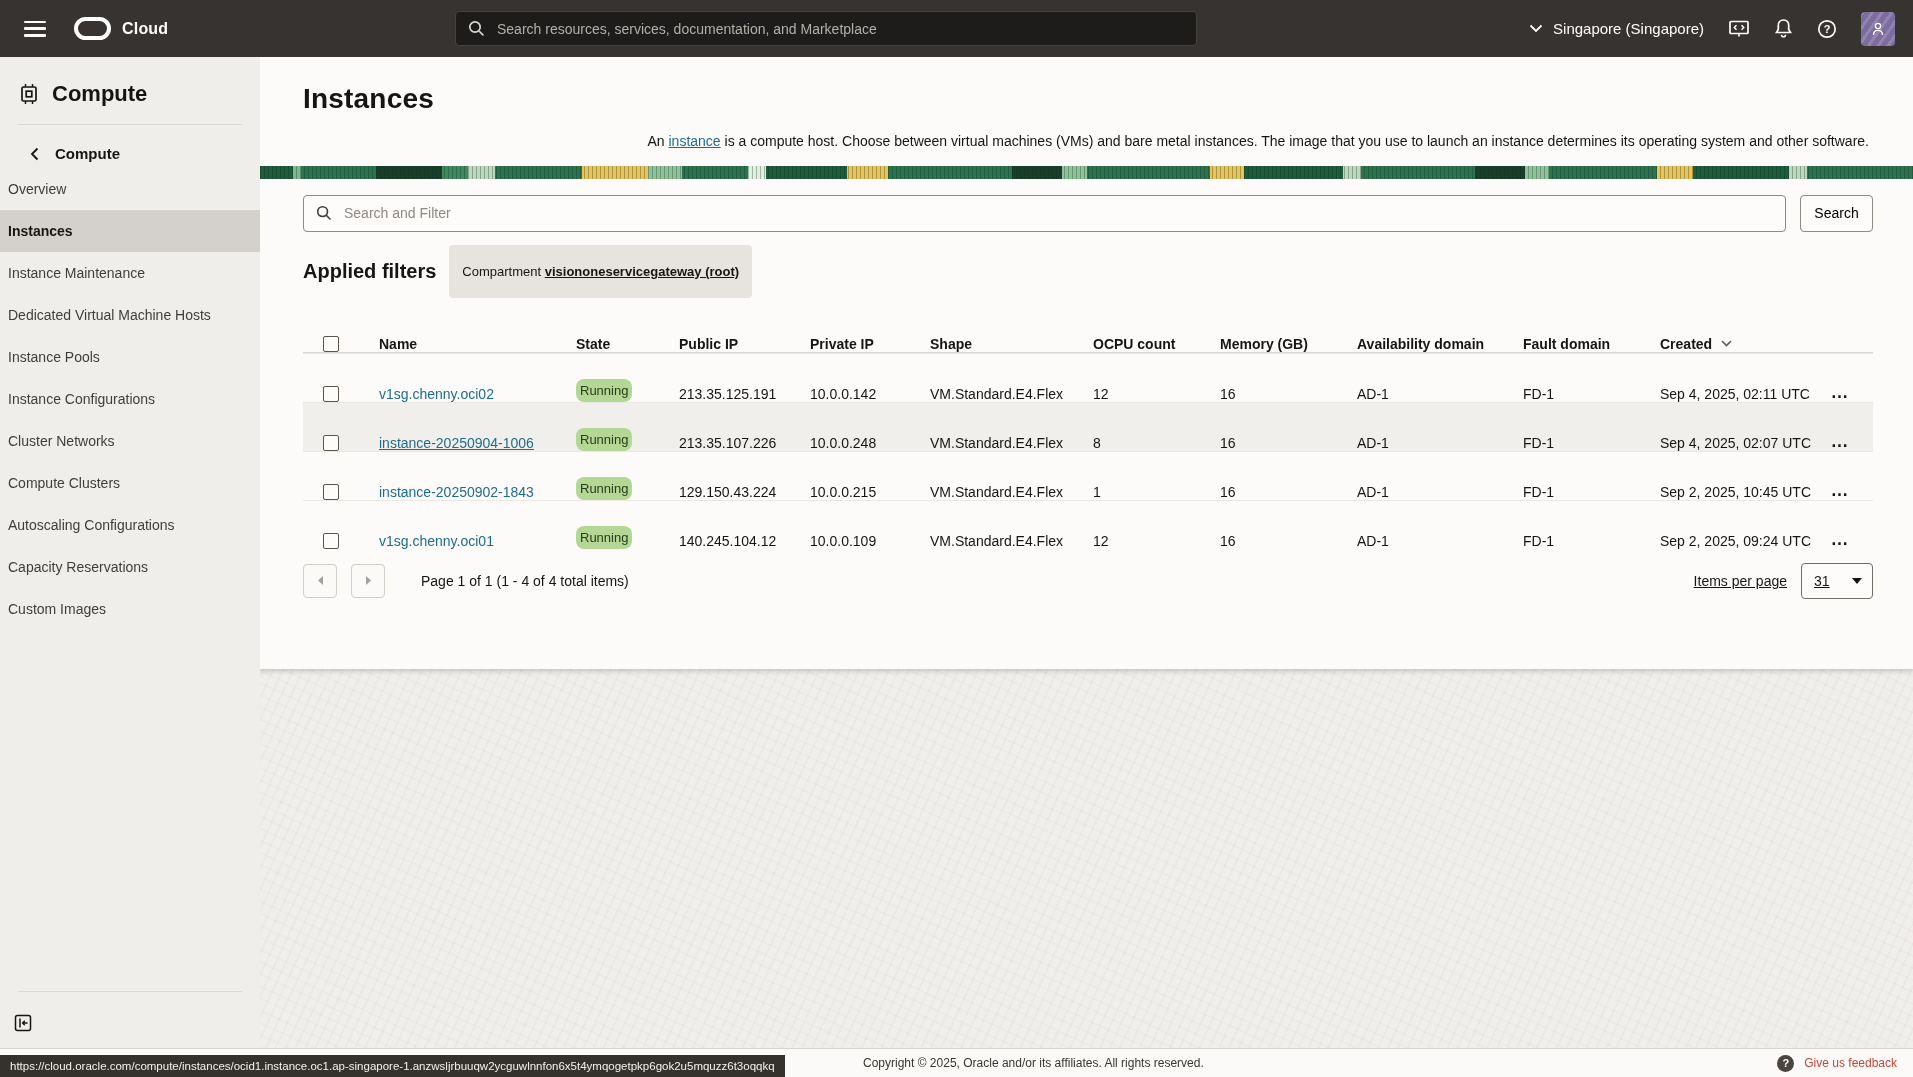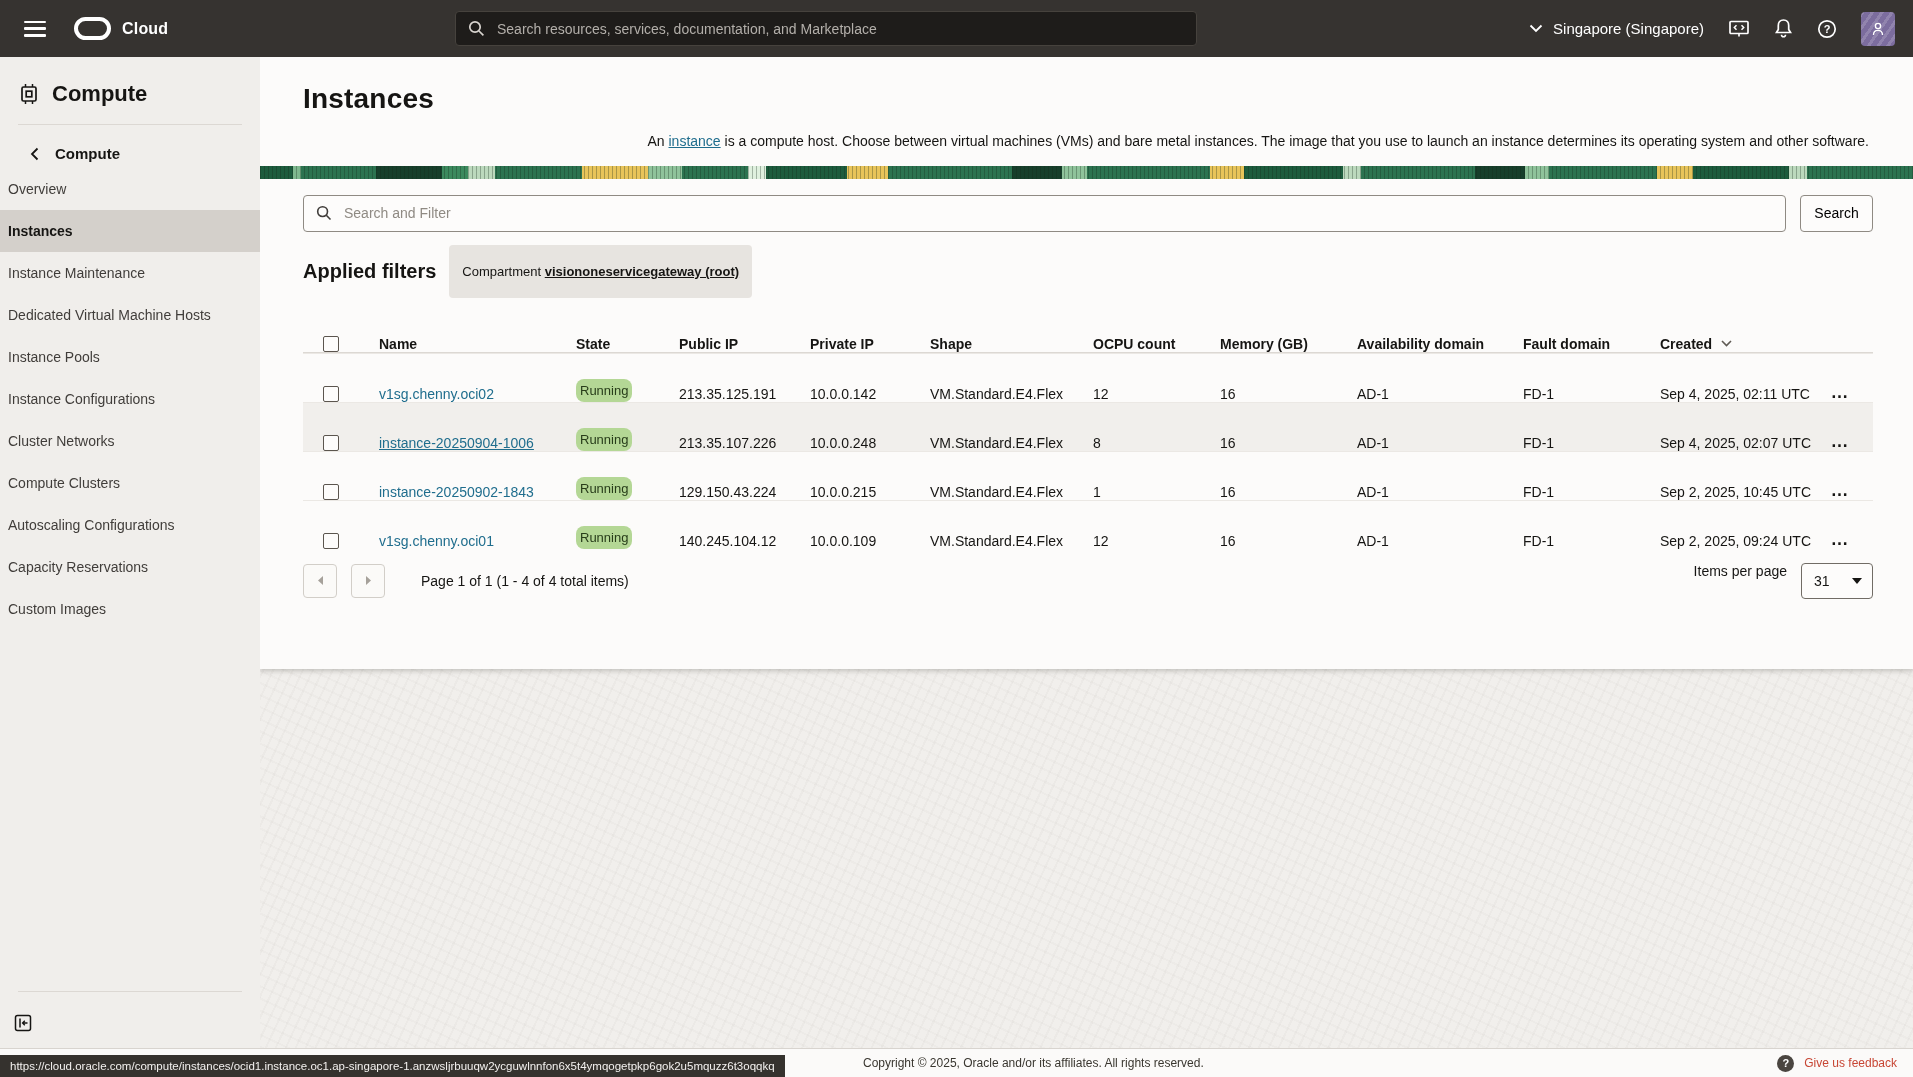--- a/index.html
+++ b/index.html
@@ -144,21 +144,21 @@
   }
   .dots{font-size:17px;font-weight:700;letter-spacing:1px;cursor:pointer;color:#161513;line-height:10px;}
   .sort-ic{margin-left:9px;cursor:pointer;display:inline-flex;}
   
   .pager{display:flex;align-items:center;height:62px;margin-top:1px;}
   .pg-btn{
     width:34px;height:34px;border:1px solid #d2cec8;border-radius:4px;background:#fbfaf8;
     display:flex;align-items:center;justify-content:center;cursor:pointer;margin-right:14px;
   }
   .pg-text{margin-left:22px;font-size:14px;}
-  .pg-right{margin-left:auto;display:flex;gap:14px;}
+  .pg-right{margin-left:auto;display:flex;align-items:center;gap:14px;text-decoration:underline;}
   .pg-label{font-size:14px;}
   .pg-select{
     width:72px;height:36px;border:1px solid #716c65;border-radius:4px;background:#fdfcfb;
     display:flex;align-items:center;justify-content:space-between;padding:0 10px 0 12px;
     font-size:14px;cursor:pointer;
   }
   .pg-select .tri{width:0;height:0;border-left:5px solid transparent;border-right:5px solid transparent;border-top:6px solid #161513;}
   
   .footer{
     position:absolute;left:0;right:0;bottom:0;height:29px;background:#fbfaf9;

